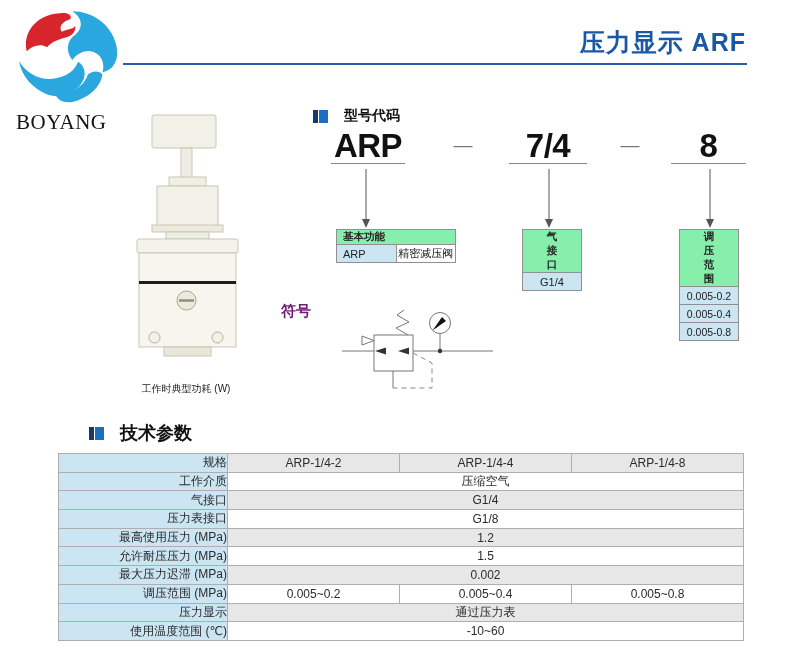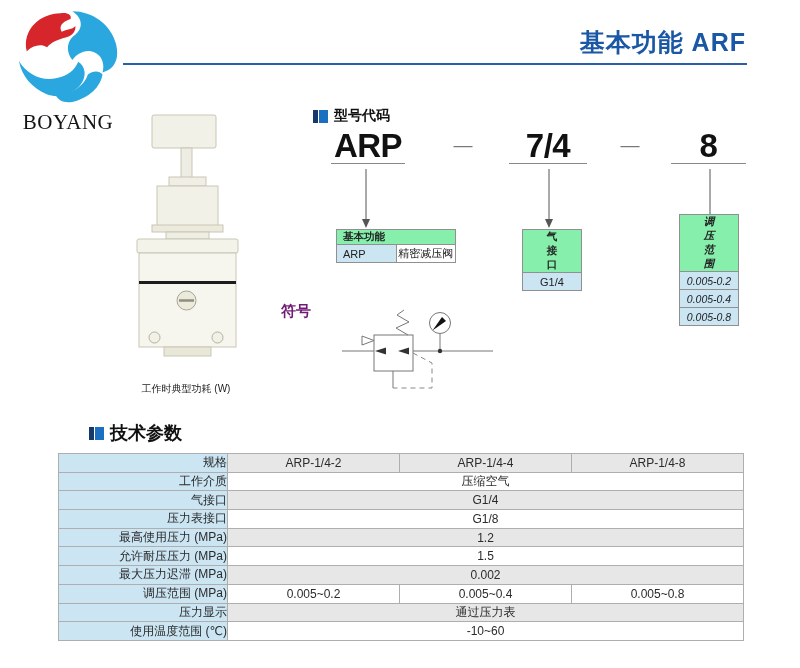--- a/index.html
+++ b/index.html
@@ -1,27 +1,27 @@
 <!DOCTYPE html>
 <html><head>
 <meta charset="utf-8">
 <style>
   html,body{margin:0;padding:0;background:#fff;}
   .page{position:relative;width:800px;height:668px;background:#fff;overflow:hidden;
         font-family:"Liberation Sans","DejaVu Sans",sans-serif;color:#222;}
 
   
   .logo-wrap{position:absolute;left:17px;top:8px;width:102px;}
-  .brand-text{position:absolute;left:16px;top:110px;width:104px;text-align:center;
+  .brand-text{position:absolute;left:16px;top:110px;width:104px;
               font-family:"Liberation Serif","DejaVu Serif",serif;font-size:21px;color:#141414;letter-spacing:.5px;}
   .page-title{position:absolute;right:54px;top:26px;font-size:25px;font-weight:bold;color:#1a57a5;letter-spacing:1px;}
   .title-rule{position:absolute;left:123px;top:63px;width:624px;height:2px;background:#2b5fa8;}
 
   
-  .sec-head{position:absolute;display:flex;align-items:center;gap:6px;font-weight:bold;color:#111;padding-left:31px;}
+  .sec-head{position:absolute;display:flex;align-items:center;gap:16px;font-weight:bold;color:#111;padding-left:31px;}
   .bullet{display:flex;gap:1px;}
   .bullet .b1{width:5px;height:13px;background:#16386b;}
   .bullet .b2{width:9px;height:13px;background:#1a6fc0;}
 
   
   .code-part{position:absolute;top:128px;height:35px;line-height:35px;text-align:center;
              font-size:33px;font-weight:bold;color:#111;border-bottom:1px solid #888;letter-spacing:-0.5px;}
   .code-sep{position:absolute;top:128px;height:35px;line-height:33px;text-align:center;
             font-size:19px;color:#777;}
   .arrows{position:absolute;left:0;top:166px;}
@@ -53,21 +53,21 @@
   <div class="logo-wrap">
     <svg width="102" height="98" viewBox="0 0 105 100">
       <path d="M10,44 C5,22 24,5 45,5 C52,4 57,7 55,11 C46,14 43,19 46,24 C51,21 57,22 60,18 C61,23 57,28 50,30 C42,32 35,35 31,40 C25,36 16,38 10,44 Z" fill="#d6252b"></path>
       <path d="M57,3 C78,3 97,17 102,37 C106,54 99,63 88,66 C91,55 86,46 76,44 C67,43 61,48 57,53 C50,45 51,33 60,27 C68,21 68,10 57,3 Z" fill="#2aa7df"></path>
       <path d="M88,68 C86,81 74,92 58,96 C49,98 43,95 40,90 C57,88 69,80 73,68 C78,64 85,64 88,68 Z" fill="#2aa7df"></path>
       <path d="M2,54 C10,67 24,75 40,72 C52,70 60,63 63,55 C71,60 72,71 65,79 C56,89 42,93 30,88 C16,82 5,70 2,54 Z" fill="#2aa7df"></path>
     </svg>
   </div>
   <div class="brand-text">BOYANG</div>
 
-  <div class="page-title">基本功能 ARF</div>
+  <div class="page-title">压力显示 ARF</div>
   <div class="title-rule"></div>
 
   <svg style="position:absolute;left:136px;top:113px;" width="104" height="245" viewBox="0 0 104 245">
     <g stroke="#c9c6b5" stroke-width="1">
       <rect x="16" y="2" width="64" height="33" rx="2" fill="#f2f1e8"></rect>
       <rect x="45" y="35" width="11" height="30" fill="#eeede3"></rect>
       <rect x="33" y="64" width="37" height="9" fill="#f0efe5"></rect>
       <rect x="21" y="73" width="61" height="45" fill="#f2f1e8"></rect>
       <rect x="16" y="112" width="71" height="7" fill="#eceadd"></rect>
       <rect x="30" y="119" width="43" height="7" fill="#efeee3"></rect>
@@ -126,21 +126,21 @@
     <tbody>
         <tr>
           <th>气接口</th>
         </tr>
     <tr>
           <td class="blue">G1/4</td>
         </tr>
   </tbody>
     </table>
 
-  <table class="mini" style="left:679px;top:214px;width:60px;font-size:10.5px;font-style:italic;">
+  <table class="mini" style="left:679px;top:229px;width:60px;font-size:10.5px;">
     <tbody>
         <tr>
           <th>调压范围</th>
         </tr>
     <tr>
           <td class="blue">0.005-0.2</td>
         </tr>
     <tr>
           <td class="blue">0.005-0.4</td>
         </tr>

